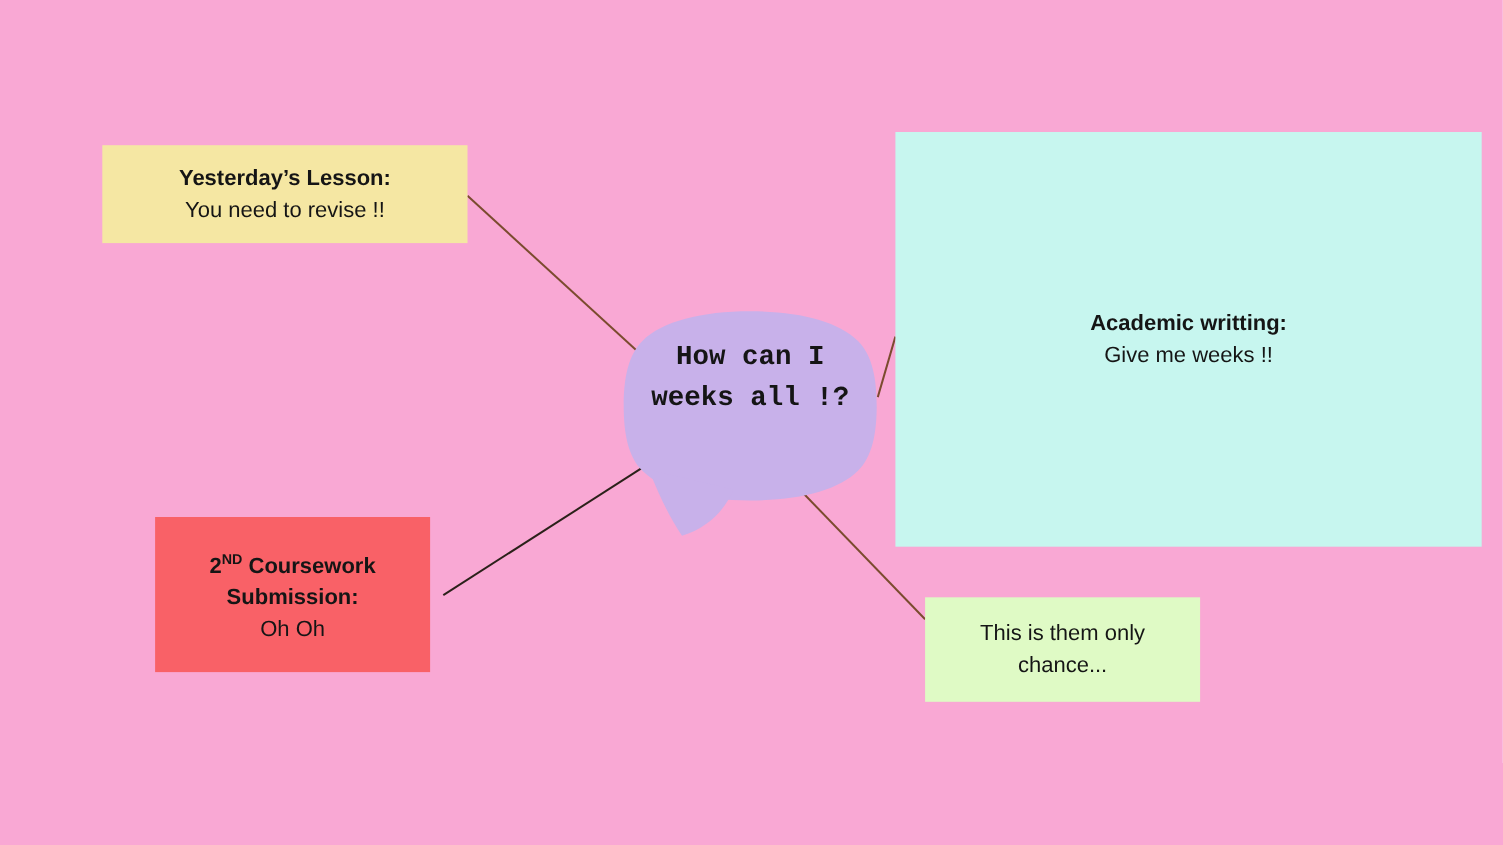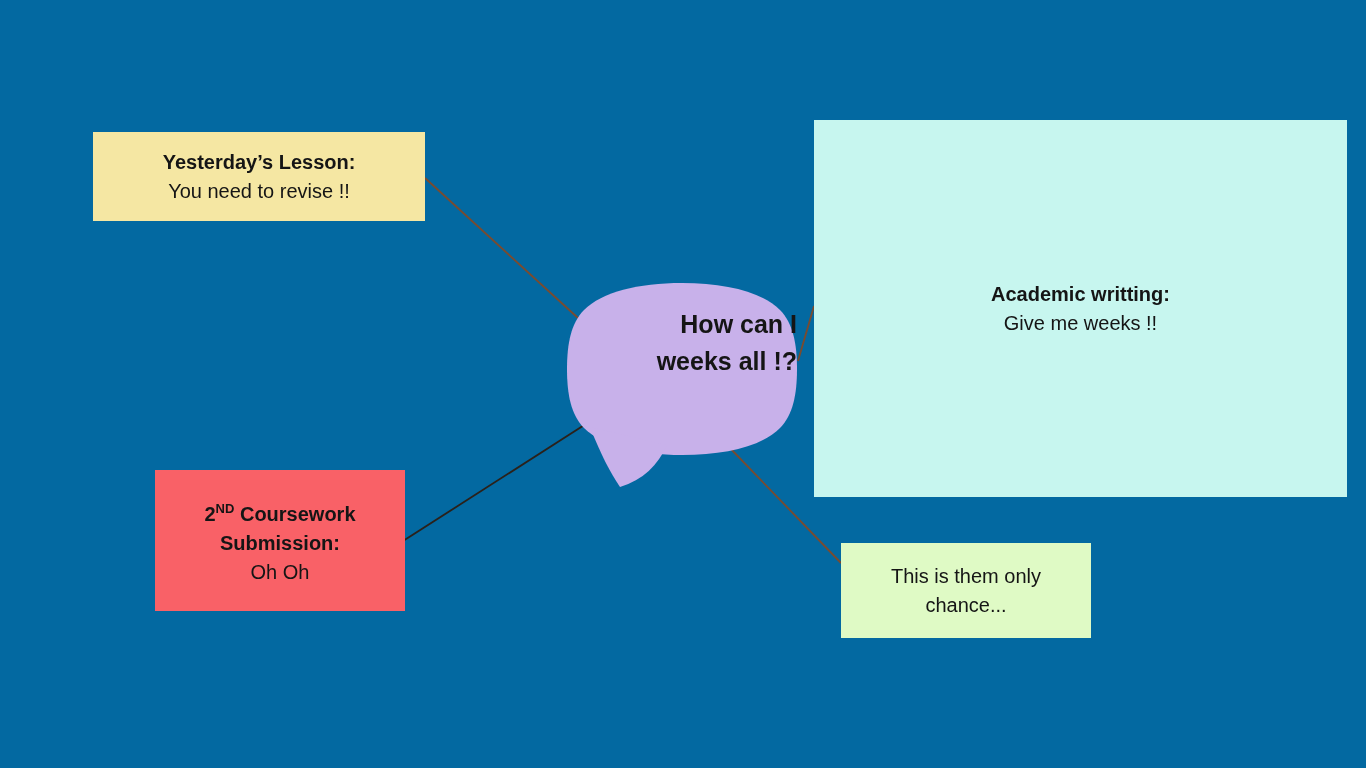--- a/index.html
+++ b/index.html
@@ -1,20 +1,20 @@
 <!DOCTYPE html>
 <html><head>
 <meta charset="utf-8">
 <style>
   html, body { margin: 0; padding: 0; }
   .canvas {
     position: relative;
     width: 1366px;
     height: 768px;
-    background: #0369a1;
+    background: #f9a8d4;
     overflow: hidden;
     font-family: "Liberation Sans", sans-serif;
     color: #151515;
   }
   .layer {
     position: absolute;
     left: 0; top: 0;
     width: 1366px; height: 768px;
   }
   .note {
@@ -23,32 +23,33 @@
     flex-direction: column;
     justify-content: center;
     align-items: center;
     text-align: center;
     font-size: 20px;
     line-height: 29px;
   }
   .note-title { font-weight: 700; }
   .note-title sup { font-size: 13px; font-weight: 700; }
   .note-yellow { left: 93px;  top: 132px; width: 332px; height: 89px;  }
-  .note-red    { left: 155px; top: 470px; width: 250px; height: 141px; }
+  .note-red    { left: 141px; top: 470px; width: 250px; height: 141px; }
   .note-red .note-title { max-width: 220px; }
   .note-cyan   { left: 814px; top: 76px;  width: 533px; height: 377px; }
   .note-green  { left: 841px; top: 543px; width: 250px; height: 95px;  }
   .note-green .note-body { max-width: 190px; }
   .bubble-text {
     position: absolute;
     left: 567px; top: 306px; width: 230px;
-    text-align: right;
+    text-align: center;
     font-size: 25px;
     font-weight: 700;
     line-height: 37px;
+    font-family: Liberation Mono, monospace;
   }
 </style>
 </head>
 <body>
 
 <div class="canvas">
 
   <svg class="layer" viewBox="0 0 1366 768">
     <line x1="425" y1="178" x2="578" y2="318" stroke-width="1.8" stroke="#7b4b2e"></line>
     <line x1="403" y1="541" x2="589" y2="422" stroke-width="1.8" stroke="#2b211a"></line>

